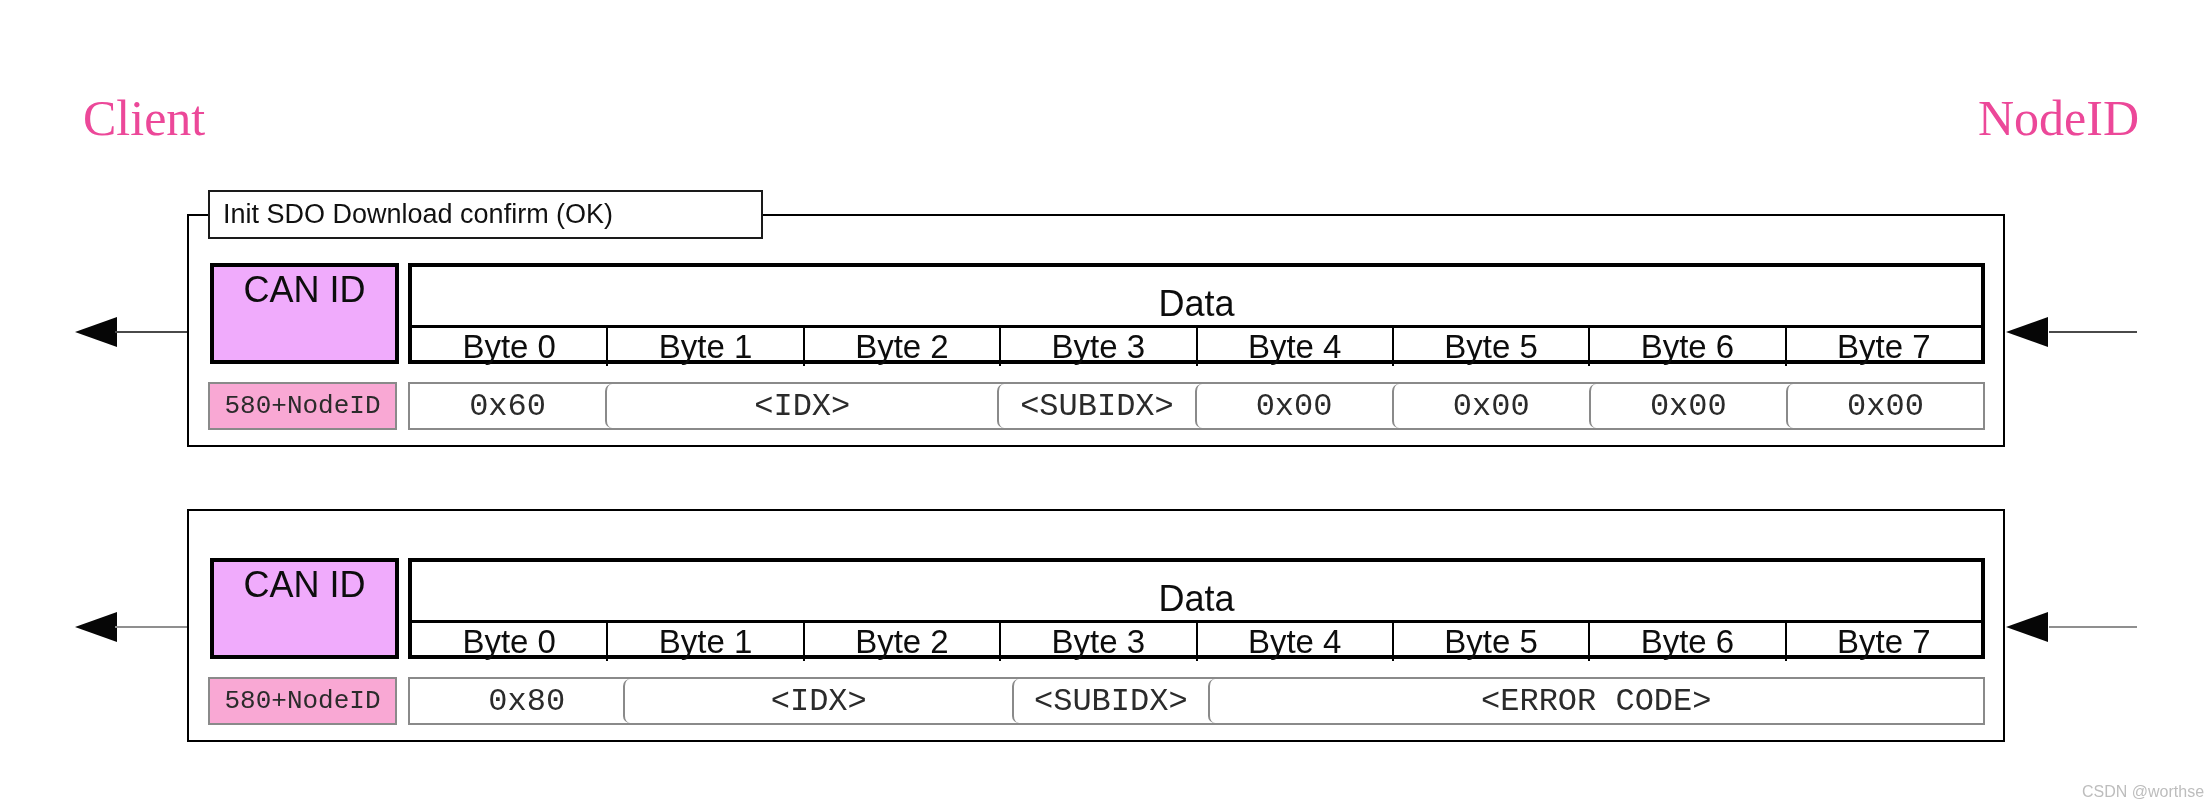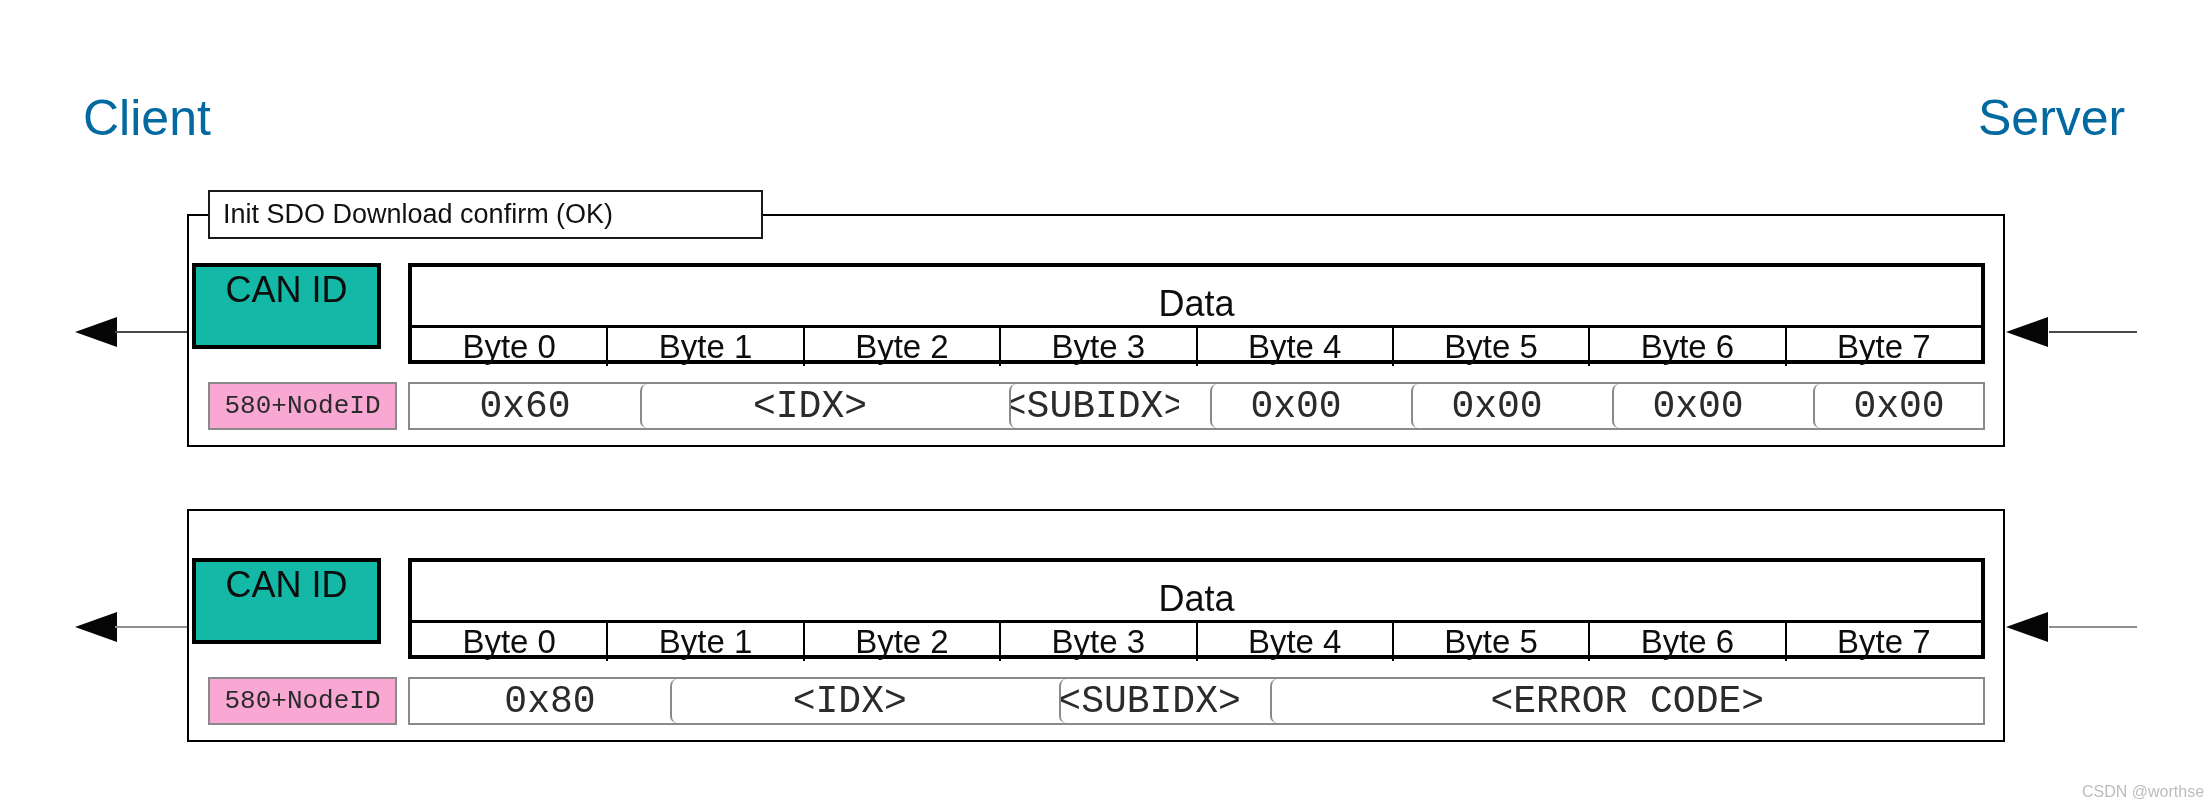--- a/index.html
+++ b/index.html
@@ -1,35 +1,35 @@
 <!DOCTYPE html>
 <html><head>
 <meta charset="utf-8">
 <style>
   html,body{margin:0;padding:0;background:#ffffff;}
   #canvas{position:relative;width:2205px;height:806px;background:#ffffff;overflow:hidden;
           font-family:"Liberation Sans",sans-serif;color:#1c1c1c;}
 
-  .actor{position:absolute;top:96px;font-size:50px;line-height:44px;color:#0369a1;white-space:nowrap;}
+  .actor{position:absolute;top:96px;font-size:50px;line-height:44px;color:#ec4899;white-space:nowrap;font-family:Liberation Serif, serif;}
   #client{left:83px;}
   #server{left:1978px;}
 
   .group{position:absolute;left:0;width:2205px;height:260px;}
   .g0{top:214px;padding-left:38px;}
   .g1{top:509px;}
 
   .container{position:absolute;left:187px;top:0;width:1818px;height:233px;
              border:2px solid #000;box-sizing:border-box;background:transparent;}
 
   .label-box{position:absolute;left:208px;top:-24px;width:555px;height:49px;
              border:2px solid #1a1a1a;box-sizing:border-box;background:#fff;z-index:3;
              display:flex;align-items:center;padding-left:13px;font-size:27px;color:#111;}
 
-  .canid-box{position:absolute;left:192px;top:49px;width:189px;height:86px;
-             border:4px solid #000;box-sizing:border-box;background:#14b8a6;z-index:2;}
+  .canid-box{position:absolute;left:210px;top:49px;width:189px;height:101px;
+             border:4px solid #000;box-sizing:border-box;background:#f0abfc;z-index:2;}
   .canid-box .hdr{height:45px;display:flex;align-items:center;justify-content:center;
                   font-size:36px;color:#0d0d0d;}
 
   .data-table{position:absolute;left:408px;top:49px;width:1577px;height:101px;
               border:4px solid #000;box-sizing:border-box;background:#fff;z-index:2;
               display:flex;flex-direction:column;}
   .data-caption{height:45px;display:flex;align-items:center;justify-content:center;
                 font-size:36px;color:#0d0d0d;margin-top:16px;}
   .byte-row{flex:1;display:flex;border-top:3px solid #000;}
   .byte-cell{flex:1;display:flex;align-items:center;justify-content:center;
@@ -40,42 +40,42 @@
 
   .canid-value{position:absolute;left:208px;top:168px;width:189px;height:48px;
                border:2px solid #8a8a8a;box-sizing:border-box;background:#f9a8d4;z-index:2;
                display:flex;align-items:center;justify-content:center;
                font-size:26px;color:#2b2b2b;}
 
   .value-table{position:absolute;left:408px;top:168px;width:1577px;height:48px;
                border:2px solid #8a8a8a;box-sizing:border-box;background:#fff;z-index:2;
                display:flex;}
   .value-cell{flex-basis:0;display:flex;align-items:center;justify-content:center;
-              font-size:38px;color:#2b2b2b;overflow:hidden;white-space:nowrap;margin-left:31px;}
+              font-size:32px;color:#2b2b2b;overflow:hidden;white-space:nowrap;}
   .value-cell + .value-cell{border-left:2px solid #8a8a8a;border-radius:7px;}
 
   .arrow-line{position:absolute;top:117px;height:2px;background:#555;z-index:1;}
   .arrow-line.left{left:115px;width:72px;}
   .arrow-line.right{left:2049px;width:88px;}
   .arrow-head{position:absolute;top:103px;width:0;height:0;z-index:1;
               border-top:15px solid transparent;border-bottom:15px solid transparent;
               border-right:42px solid #060606;}
   .arrow-head.left{left:75px;}
   .arrow-head.right{left:2006px;}
 
   .watermark{position:absolute;left:2082px;top:783px;font-size:16px;color:#bdbdbd;
              white-space:nowrap;}
 </style>
 </head>
 <body>
 
 <div id="canvas">
 
   <div id="client" class="actor">Client</div>
-  <div id="server" class="actor">Server</div>
+  <div id="server" class="actor">NodeID</div>
 
   <div class="group g0">
     <div class="arrow-head left"></div>
     <div class="arrow-line left" style="background: rgb(74, 74, 74);"></div>
     <div class="arrow-head right"></div>
     <div class="arrow-line right" style="background: rgb(74, 74, 74);"></div>
 
     <div class="container"></div>
 
     <div class="label-box">

